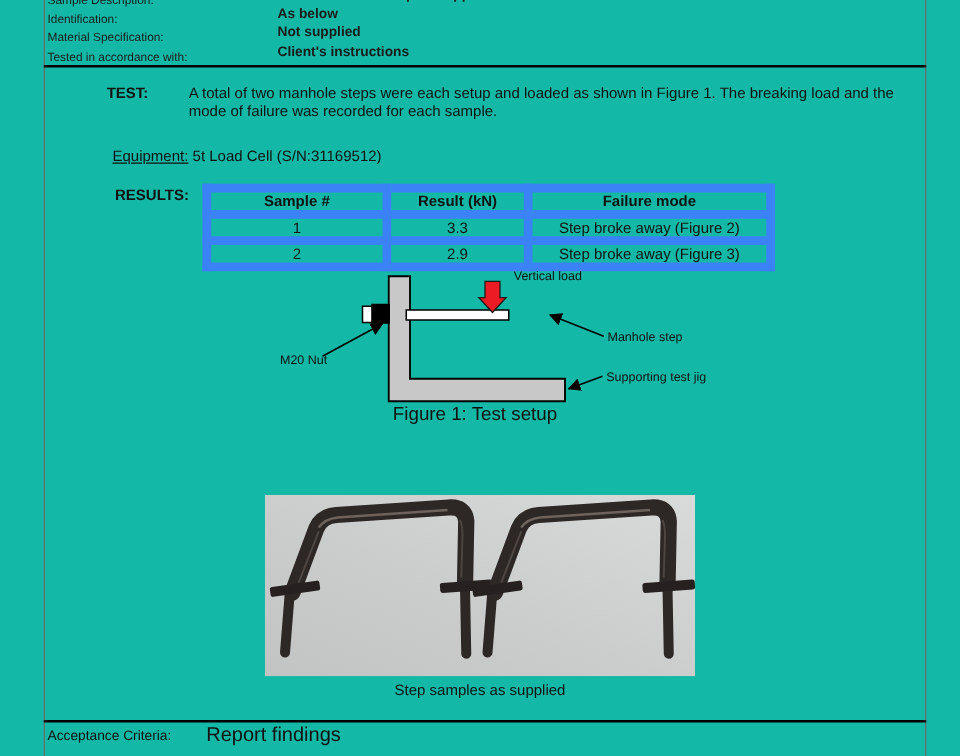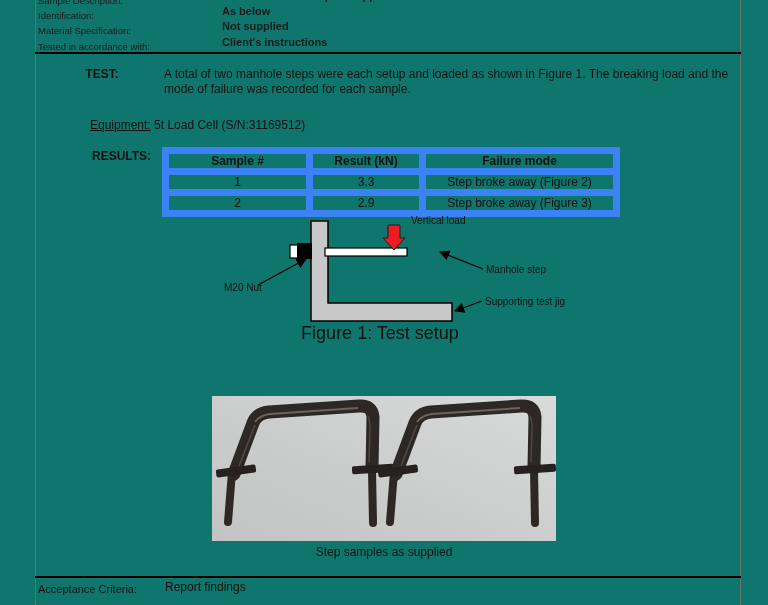--- a/index.html
+++ b/index.html
@@ -1,50 +1,50 @@
 <!DOCTYPE html>
 <html><head>
 <meta charset="utf-8">
 <style>
   html,body{margin:0;padding:0;background:#fff;}
   .page{
-    position:relative;width:768px;height:605px;overflow:hidden;background:#0f766e;
+    position:relative;width:768px;height:605px;overflow:hidden;background:#14b8a6;
     font-family:"Liberation Sans",sans-serif;color:#111;
   }
   .vborder{position:absolute;top:0;bottom:0;width:1px;background:#6b6b6b;}
   .vb-left{left:35px;}
   .vb-right{left:740px;}
   .hline{position:absolute;left:35px;width:706px;background:#000;}
   .hline-top{top:52px;height:2px;}
   .hline-bottom{top:576px;height:2px;}
   .hrow{position:absolute;left:38px;width:690px;white-space:nowrap;}
   .hrow .hlabel{display:inline-block;width:182px;font-size:9.5px;color:#1a1a1a;}
   .hrow .hvalue{position:absolute;left:184px;font-size:11px;color:#1a1a1a;font-weight:bold;}
   .test-block{position:absolute;left:60px;top:67px;display:flex;width:675px;}
   .test-label{font-weight:bold;font-size:12px;width:84px;text-align:center;flex:0 0 84px;line-height:15px;}
-  .test-text{margin:0 0 0 20px;font-size:12px;line-height:15px;width:586px;}
+  .test-text{margin:0 0 0 7px;font-size:12px;line-height:15px;width:586px;}
   .equipment-line{position:absolute;left:90px;top:118px;font-size:12px;}
   .equipment-label{text-decoration:underline;}
   .results-label{position:absolute;left:92px;top:149px;font-size:12px;font-weight:bold;}
   table.results{
     position:absolute;left:162px;top:147px;border-collapse:collapse;table-layout:fixed;
     font-size:12px;
   }
   table.results td,table.results th{
     border:7px solid #3b82f6;padding:0;height:14px;line-height:14px;text-align:center;
     overflow:hidden;white-space:nowrap;
   }
   table.results th{font-weight:bold;}
   .col1{width:137px;}.col2{width:106px;}.col3{width:187px;}
   .diagram{position:absolute;left:0;top:205px;}
-  .fig-caption{position:absolute;left:0;top:323px;width:760px;text-align:center;font-size:18px;}
+  .fig-caption{position:absolute;left:0;top:323px;width:760px;text-align:center;font-size:15px;}
   .photo{position:absolute;left:212px;top:396px;width:344px;height:145px;}
   .photo-caption{position:absolute;left:0;top:545px;width:768px;text-align:center;font-size:12px;}
   .footer-label{position:absolute;left:38px;top:583px;font-size:11px;}
-  .footer-value{position:absolute;left:165px;top:580px;font-size:12px;}
+  .footer-value{position:absolute;left:165px;top:580px;font-size:16px;}
   svg text{fill:#111;font-family:"Liberation Sans",sans-serif;}
 </style>
 </head>
 <body>
 
 <div class="page">
 
   <div class="vborder vb-left"></div>
   <div class="vborder vb-right"></div>
   <div class="hline hline-top"></div>

